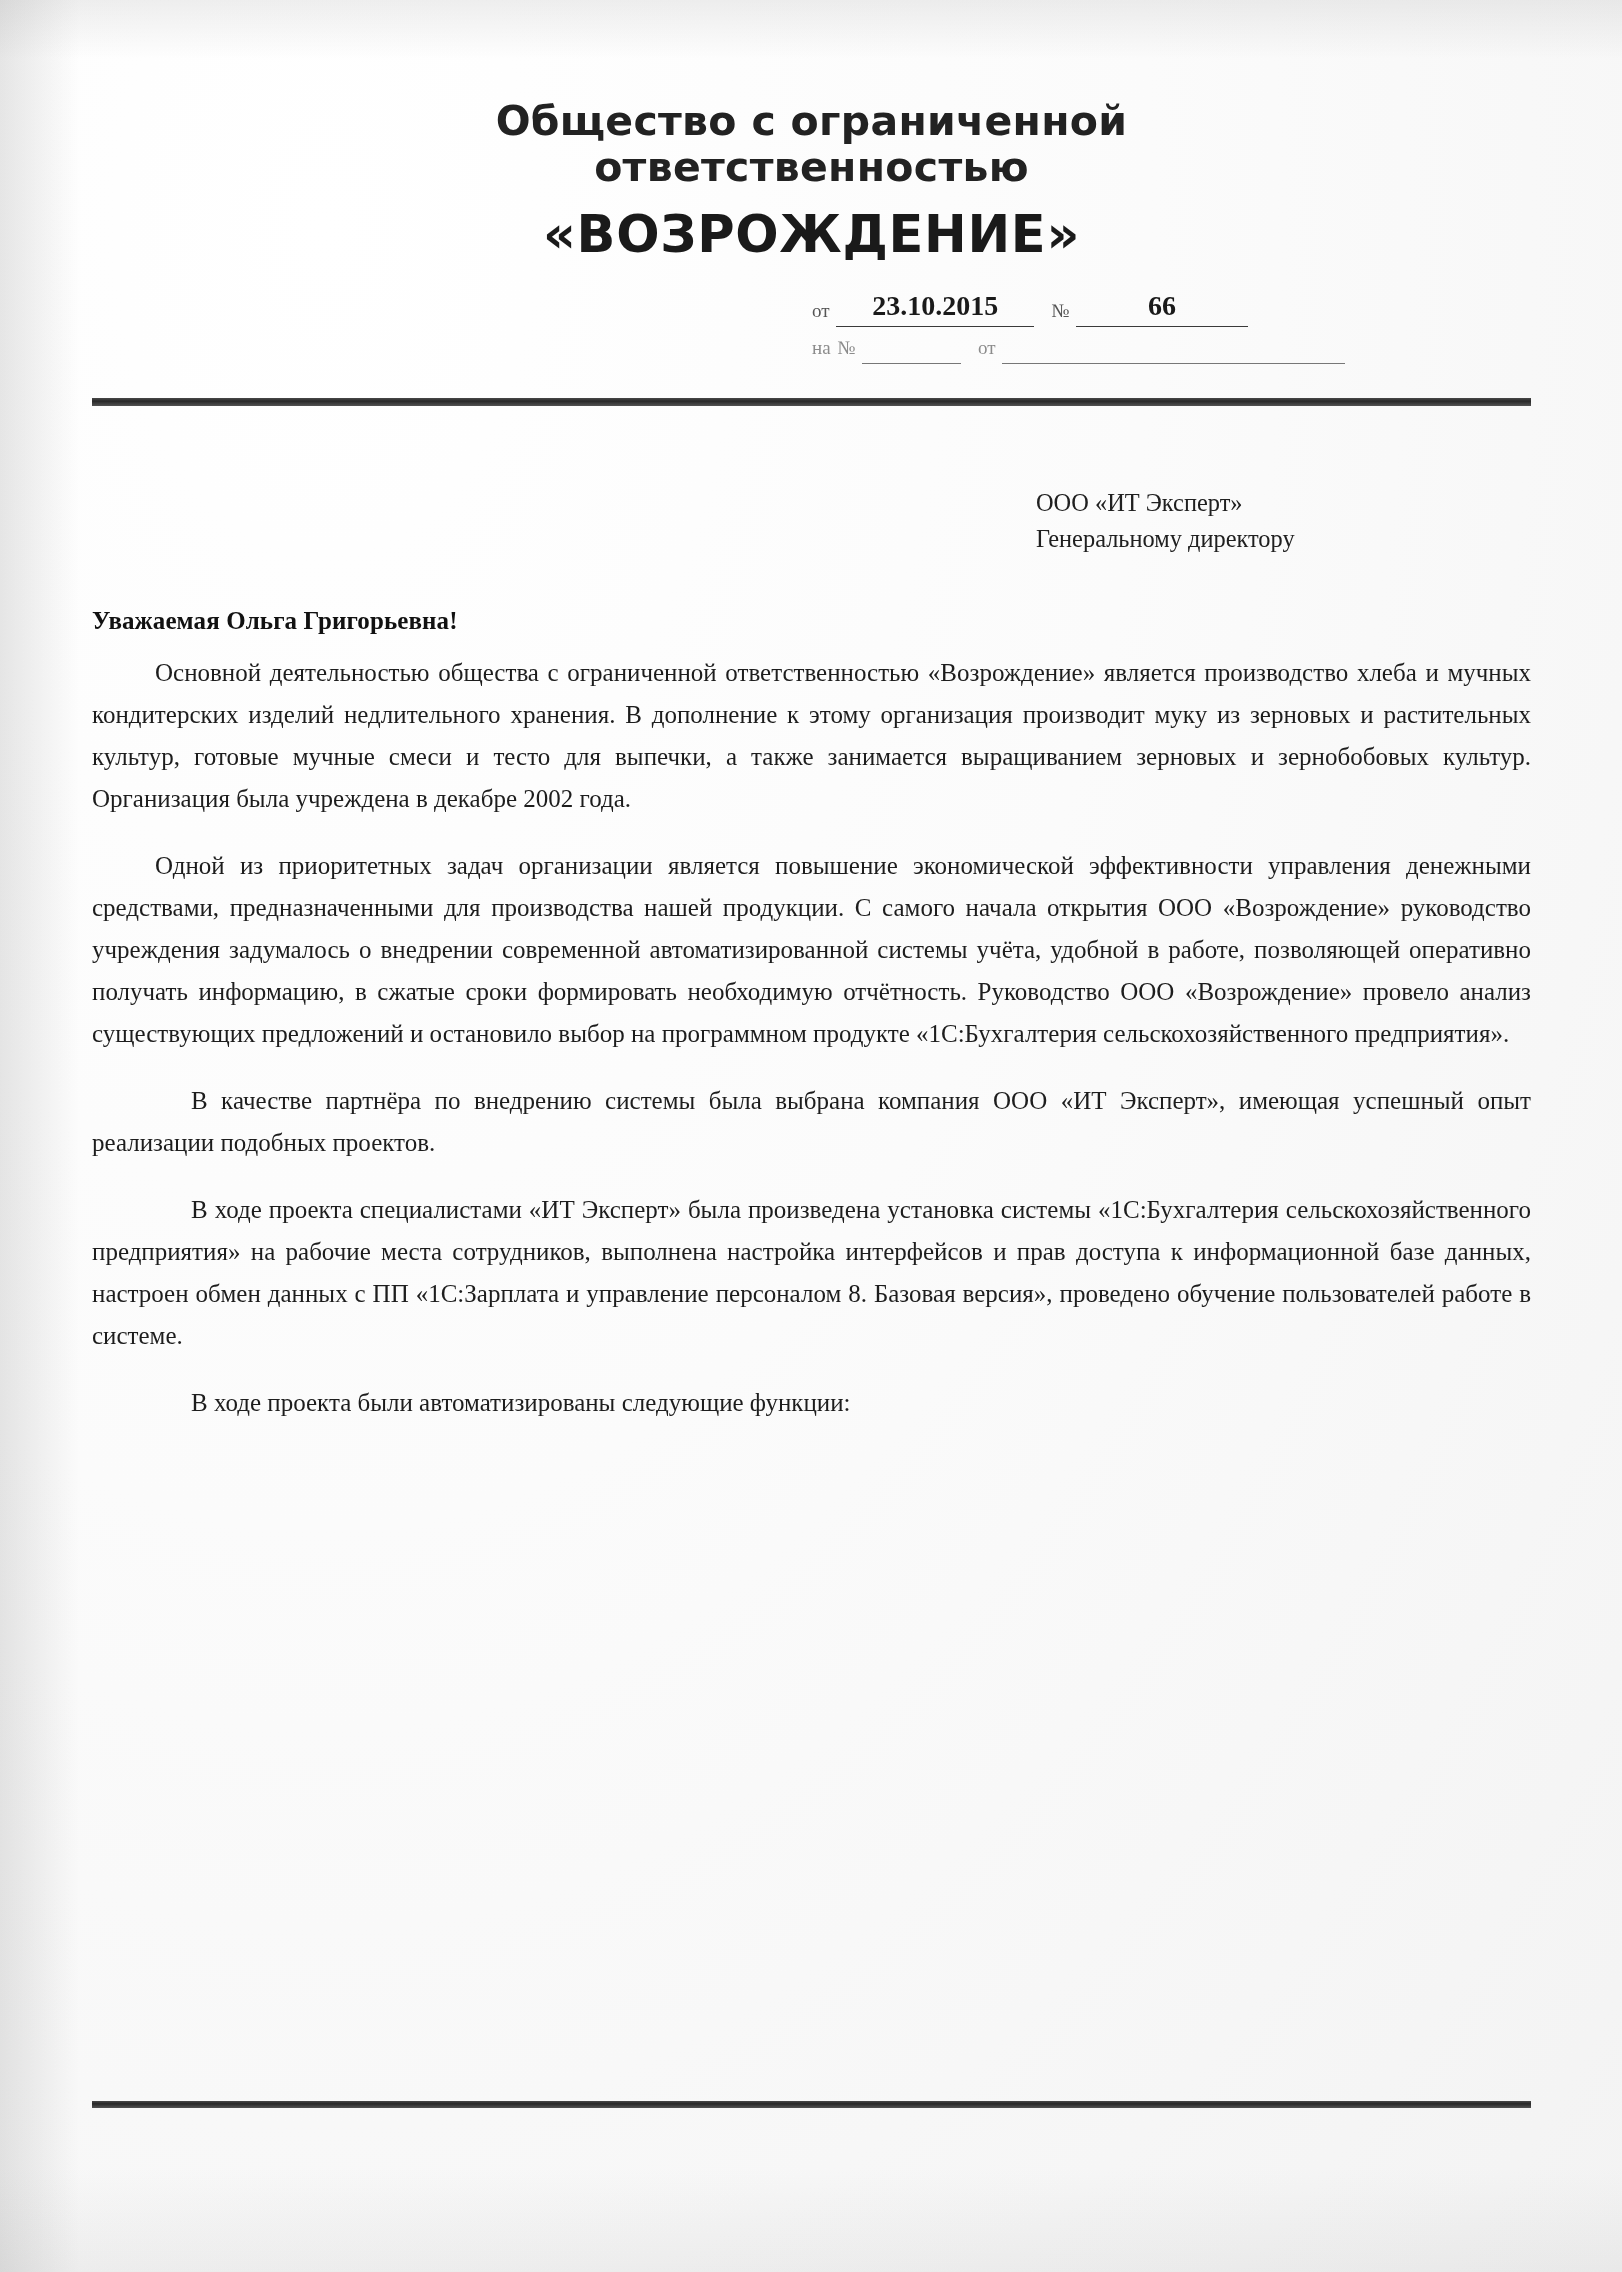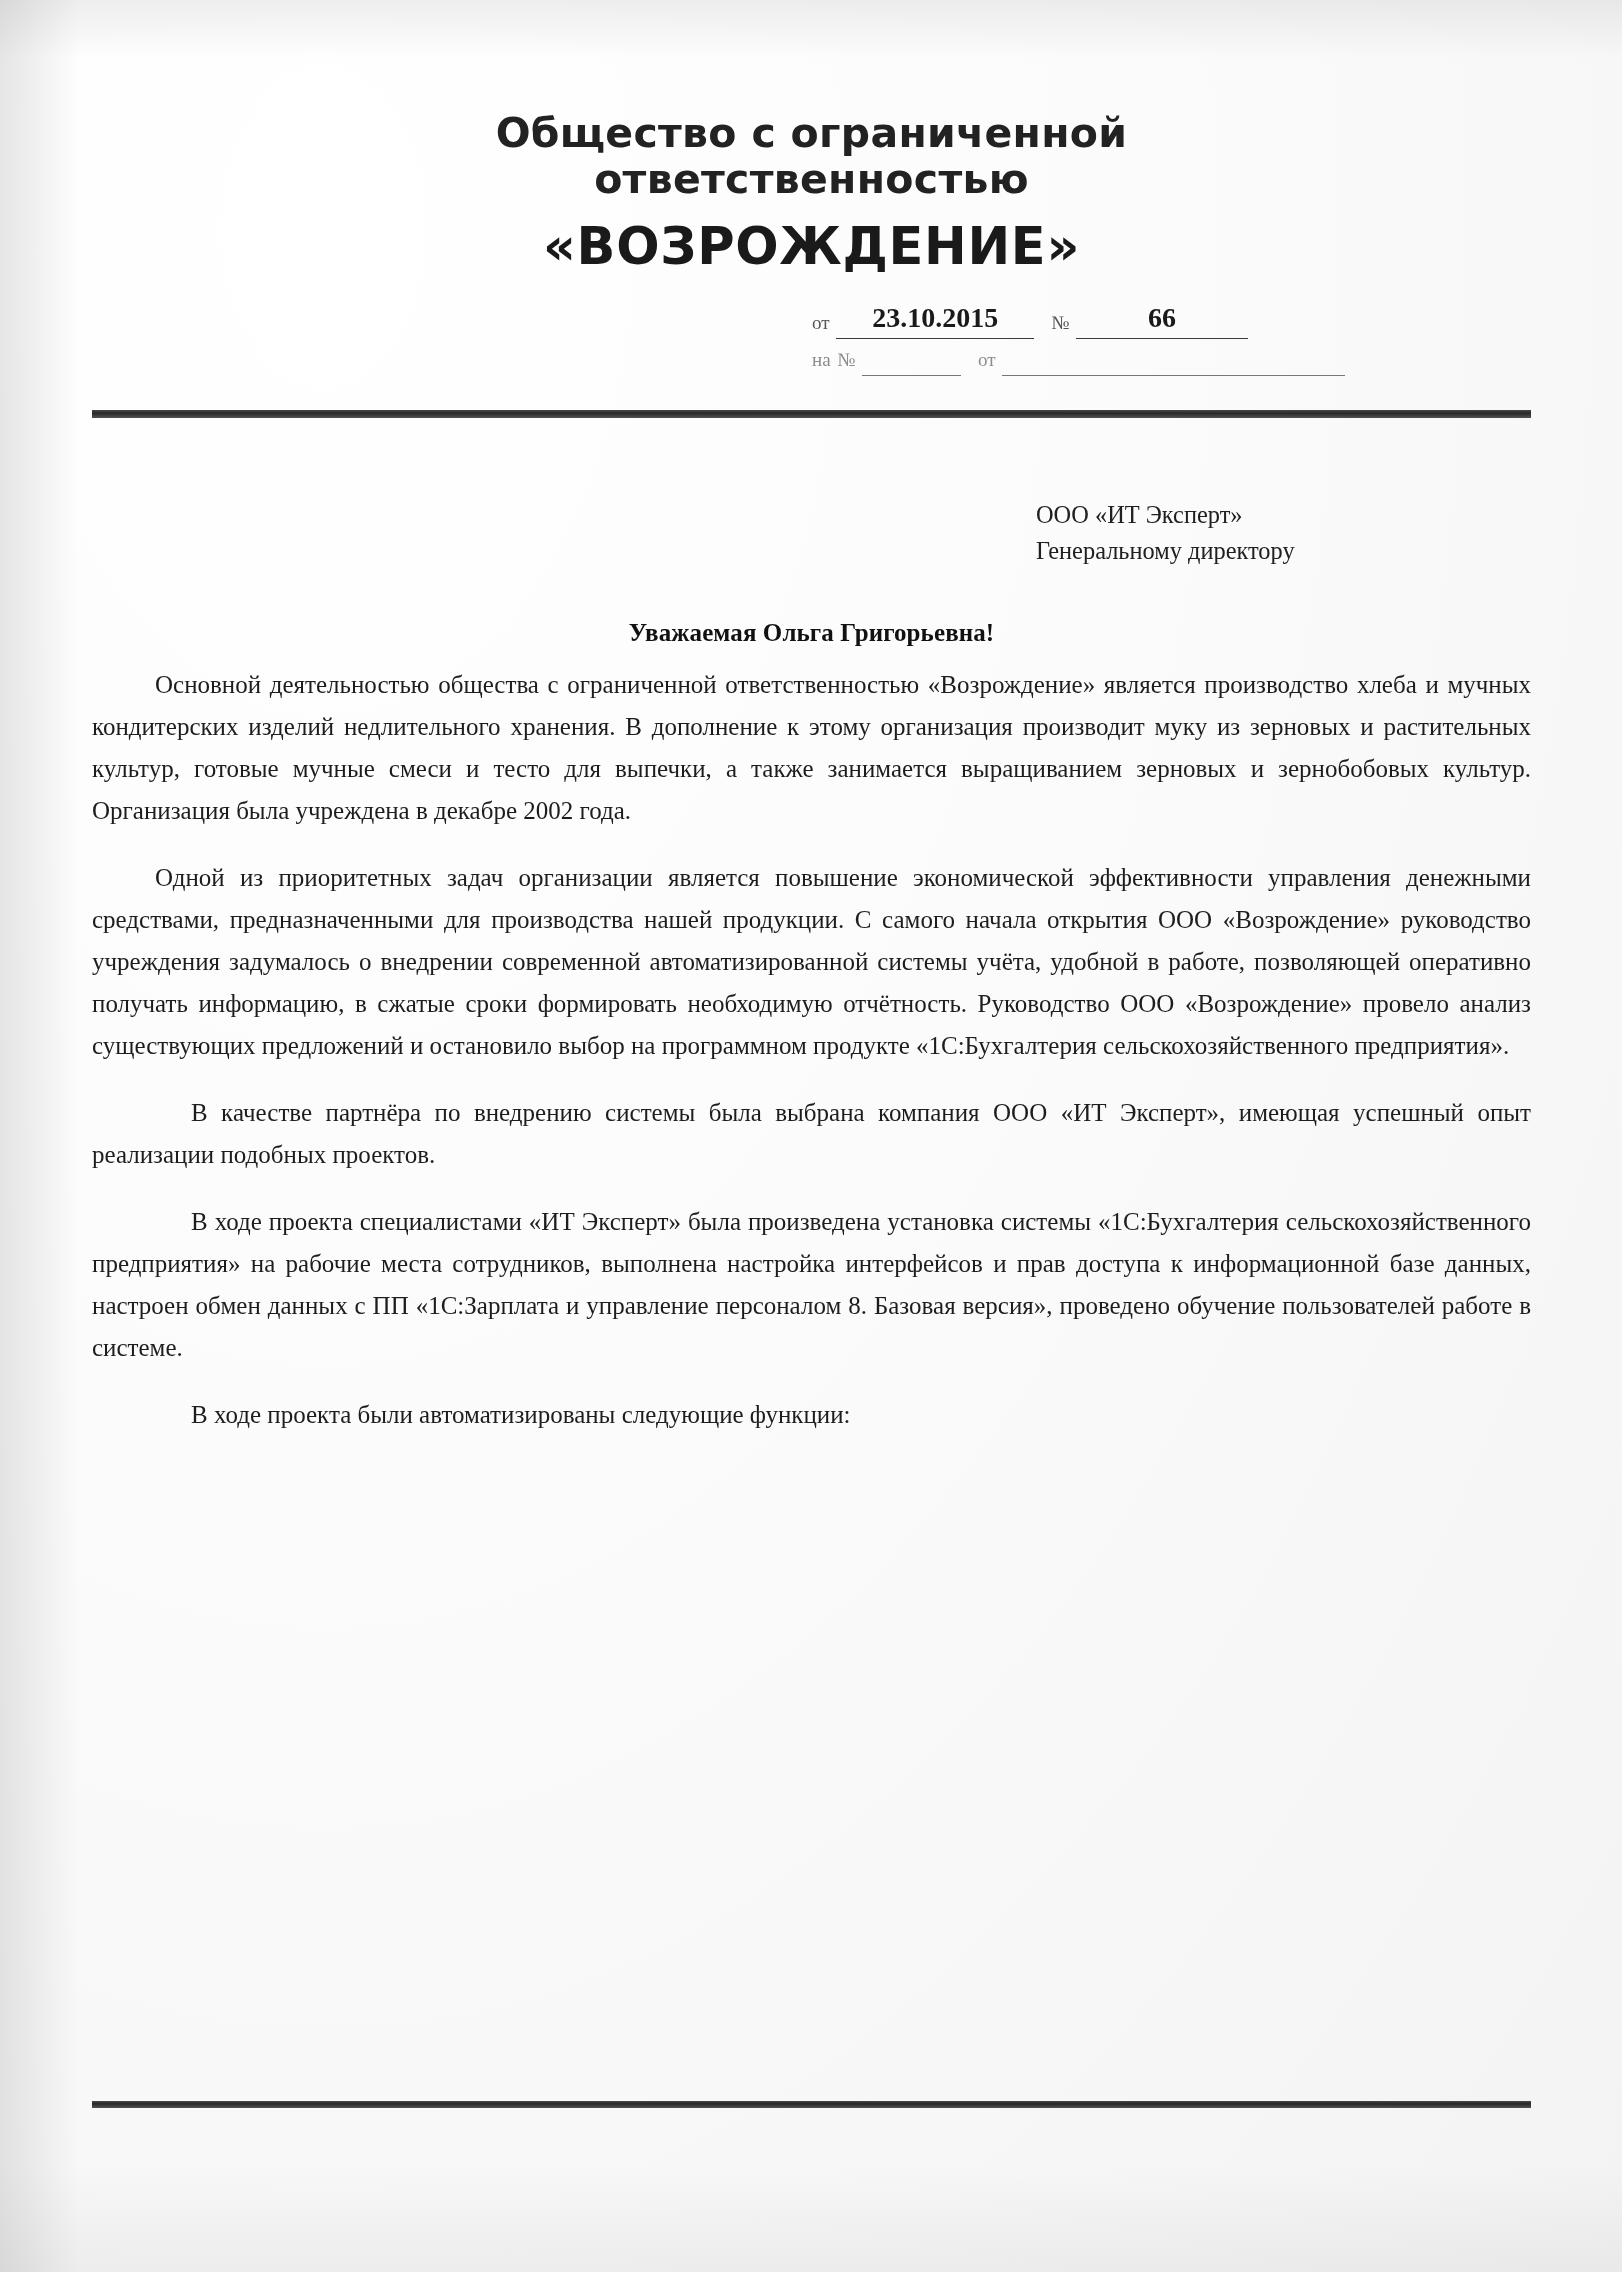--- a/index.html
+++ b/index.html
@@ -39,21 +39,21 @@
     position: absolute;
     left: 0; right: 0; bottom: 0; height: 106px;
     background: linear-gradient(to top, rgba(140,140,140,0.10), rgba(255,255,255,0));
     pointer-events: none;
   }
 
   .content {
     position: absolute;
     left: 92px;
     right: 92px;
-    top: 12px;
+    top: 0;
   }
 
   
   .letterhead {
     text-align: center;
     padding-top: 99px;
   }
   .lh-line1, .lh-line2 {
     font-family: "DejaVu Sans", sans-serif;
     font-weight: bold;
@@ -134,21 +134,21 @@
     margin-top: 79px;
     margin-left: 944px;
     font-size: 24.4px;
     line-height: 1.45;
     color: #202020;
   }
 
   
   .salutation {
     margin-top: 51px;
-    text-align: center;
+    text-align: left;
     font-weight: bold;
     font-size: 25px;
     letter-spacing: 0.1px;
     color: #111;
   }
   .para {
     margin-top: 14.5px;
     font-size: 25px;
     line-height: 1.68;
     text-align: justify;

